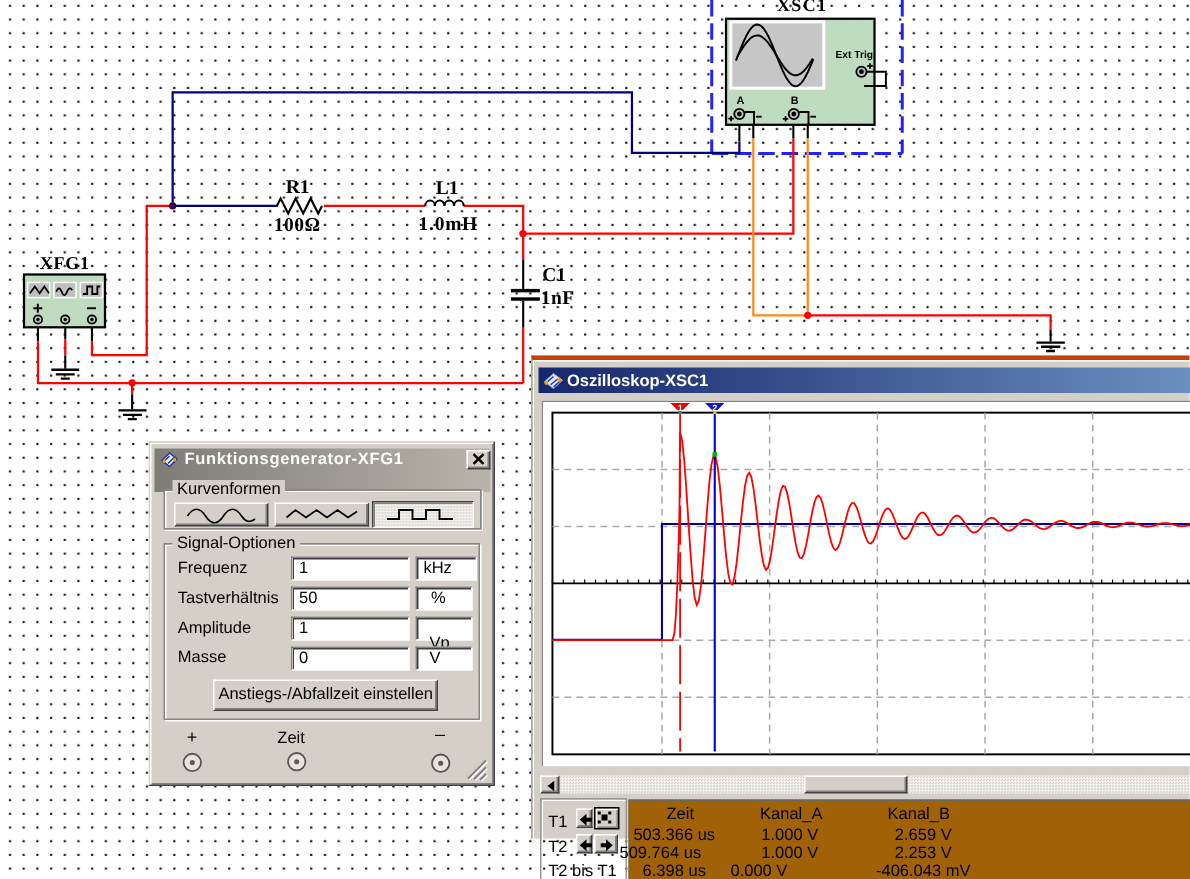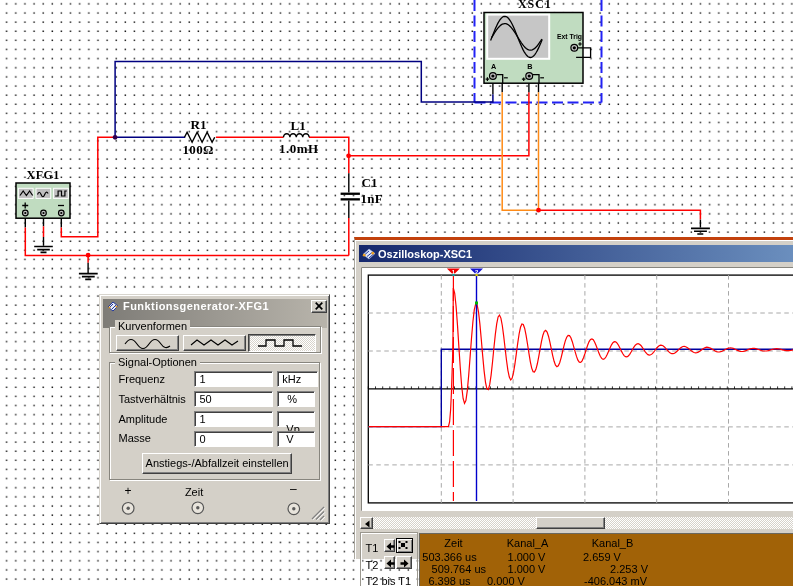--- a/index.html
+++ b/index.html
@@ -362,21 +362,21 @@
           <path d="M4,0.5 L8.5,4.5 L4,8.5 L4,5.8 L0.5,5.8 L0.5,3.2 L4,3.2 z" fill="#000"></path>
         </svg>
   </div>
  </div>
  <div class="abs" style="left:64px;top:292.5px;width:375px;height:56px;background:#a16207;border-top:1px solid #6a675e;border-left:1px solid #6a675e">
   <div class="abs t11" style="left:6px;top:3px;width:55px;text-align:center">Zeit</div>
   <div class="abs t11" style="left:80px;top:3px;width:55px;text-align:center">Kanal_A</div>
   <div class="abs t11" style="left:160px;top:3px;width:65px;text-align:center">Kanal_B</div>
   <div class="abs t11" style="left:-7px;top:17.5px;width:73px;text-align:center">503.366 us</div>
   <div class="abs t11" style="left:79px;top:17.5px;width:55px;text-align:center">1.000 V</div>
-  <div class="abs t11" style="left:163px;top:17.5px;width:65px;text-align:left">2.659 V</div>
-  <div class="abs t11" style="left:-7px;top:29px;width:73px;text-align:right">509.764 us</div>
+  <div class="abs t11" style="left:163px;top:17.5px;width:65px;text-align:center">2.659 V</div>
+  <div class="abs t11" style="left:-7px;top:29px;width:73px;text-align:left">509.764 us</div>
   <div class="abs t11" style="left:79px;top:29px;width:55px;text-align:center">1.000 V</div>
-  <div class="abs t11" style="left:163px;top:29px;width:65px;text-align:right">2.253 V</div>
+  <div class="abs t11" style="left:163px;top:29px;width:65px;text-align:center">2.253 V</div>
   <div class="abs t11" style="left:-7px;top:41.5px;width:73px;text-align:center">6.398 us</div>
   <div class="abs t11" style="left:67px;top:41.5px;width:55px;">0.000 V</div>
   <div class="abs t11" style="left:155.5px;top:41.5px;width:80px;text-align:center">-406.043 mV</div>
  </div>
 </div>
 
 </body></html>

